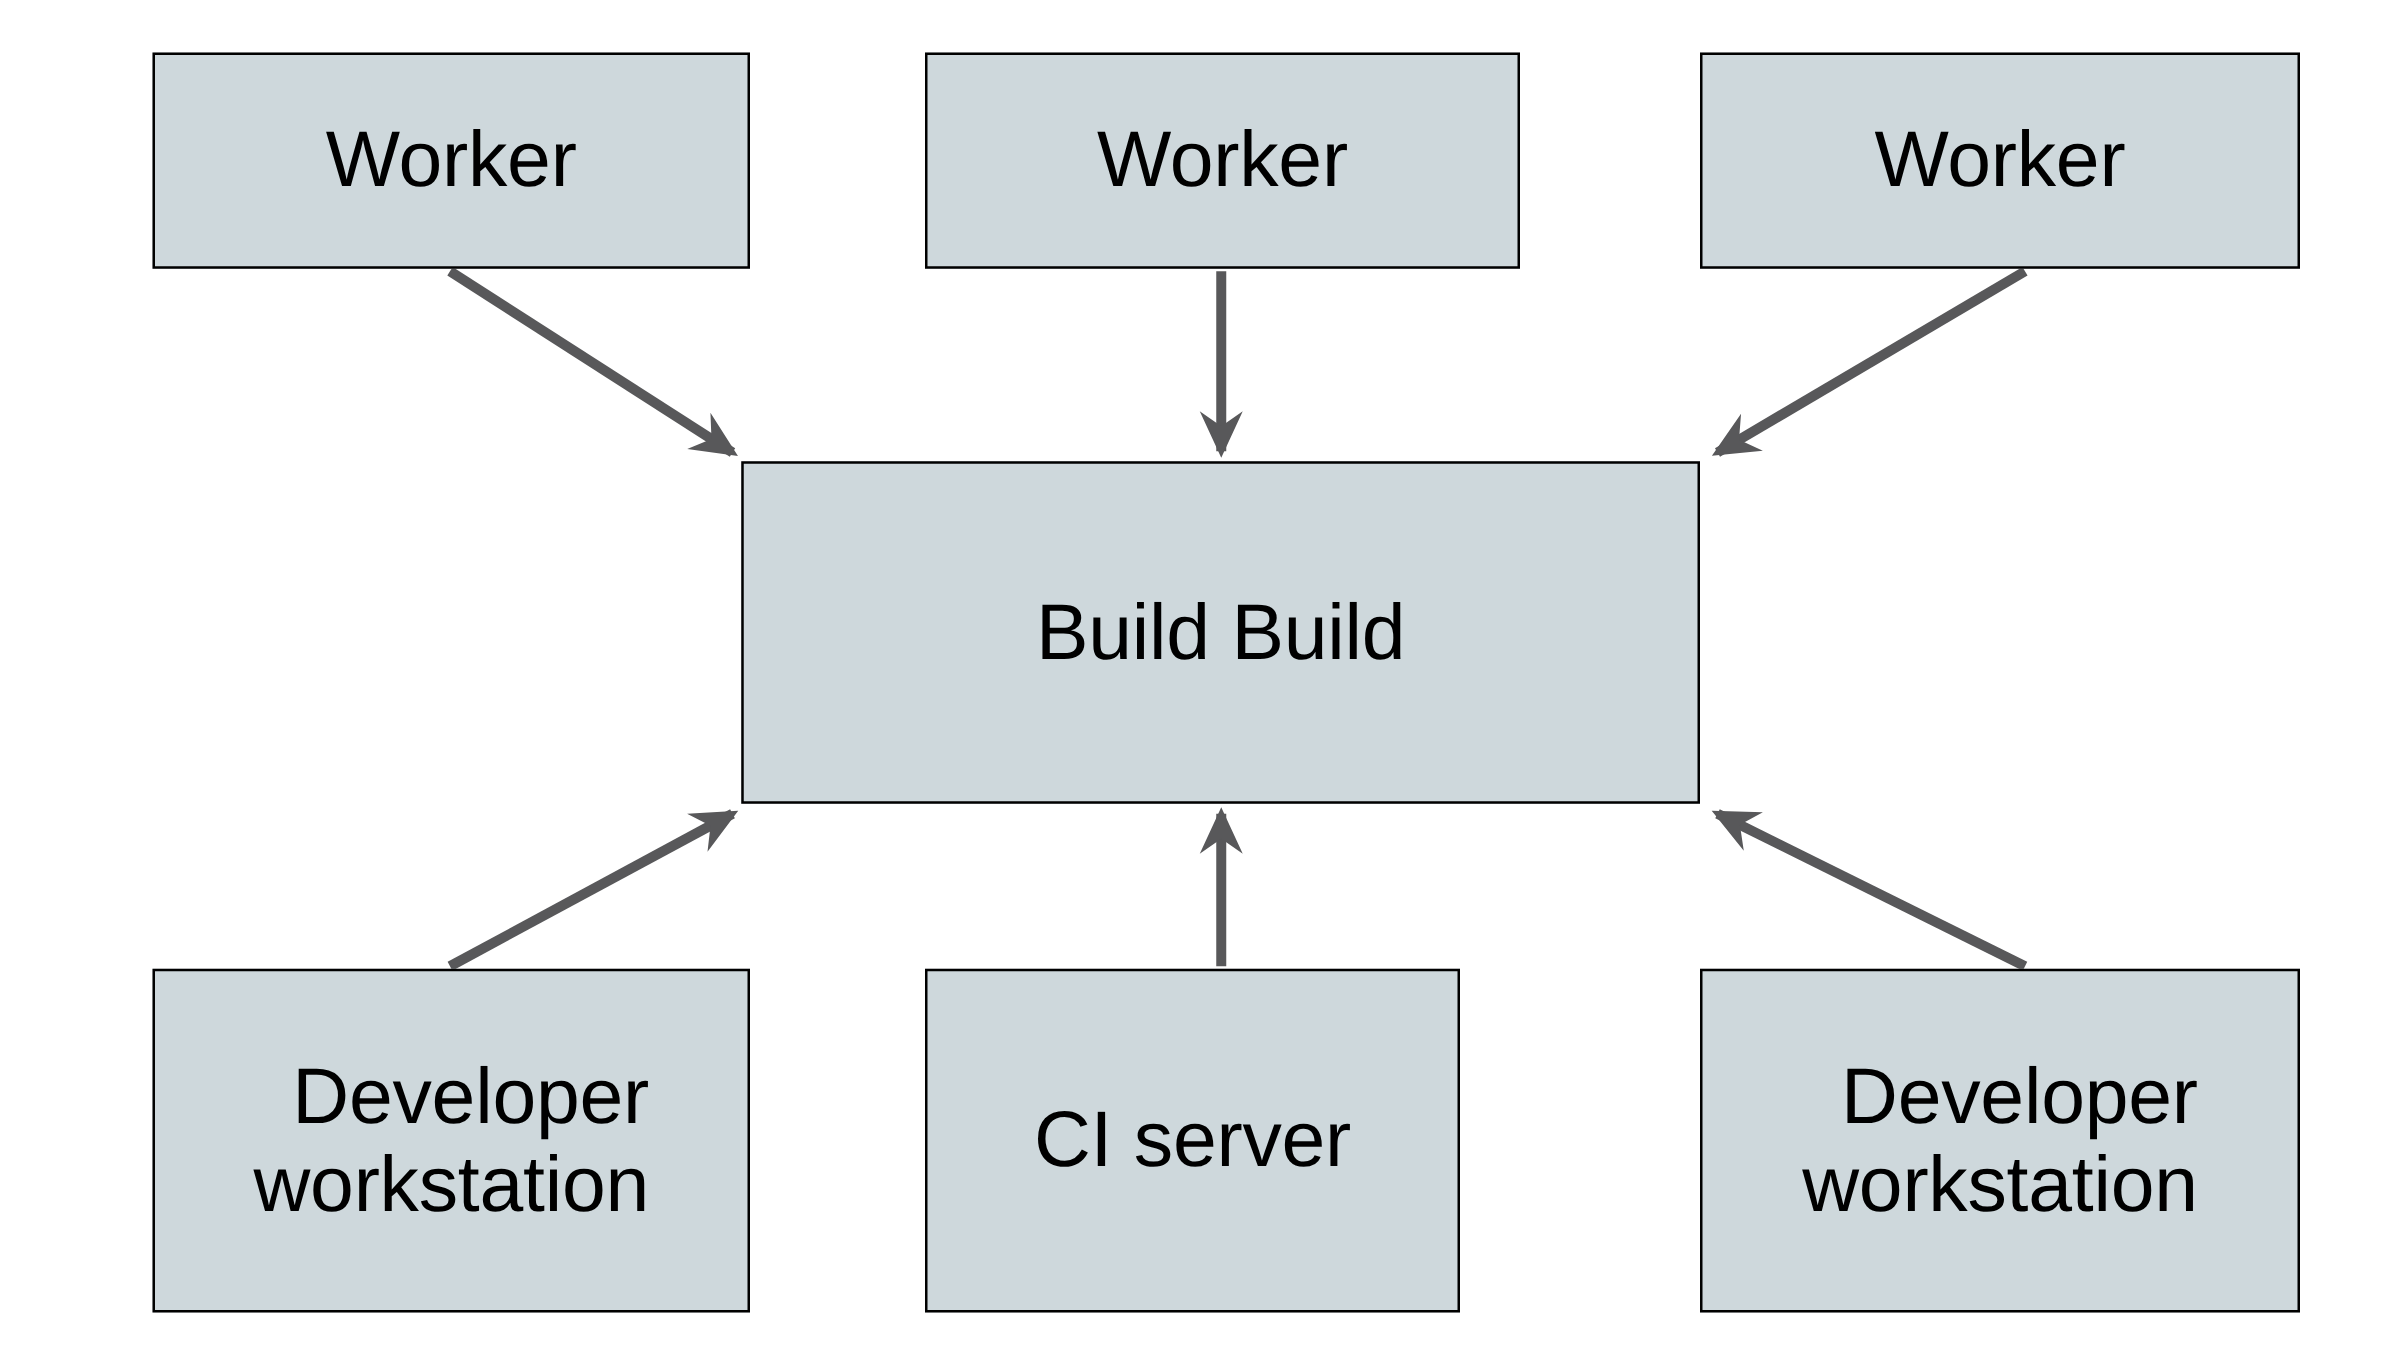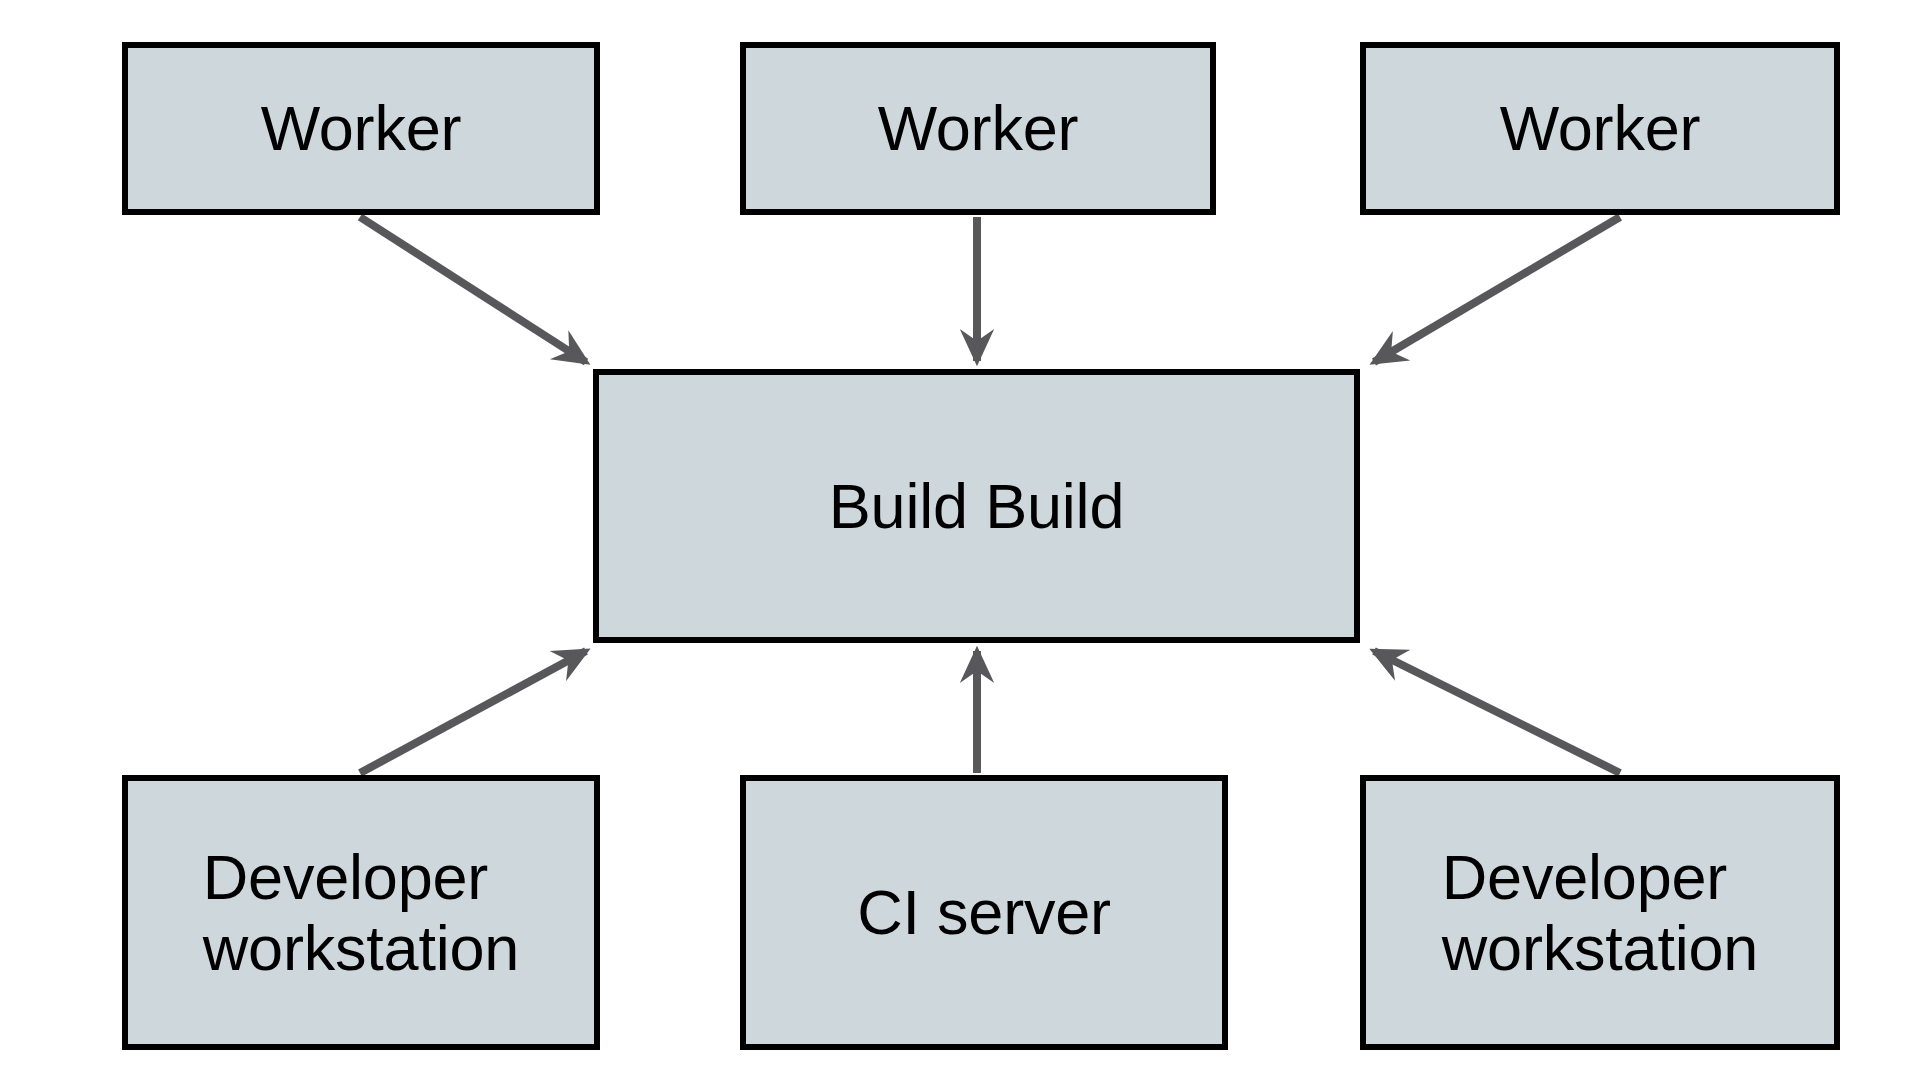--- a/index.html
+++ b/index.html
@@ -23,46 +23,46 @@
     left: 0;
     top: 0;
     width: 1910px;
     height: 1090px;
     pointer-events: none;
   }
   .node-box {
     position: absolute;
     box-sizing: border-box;
     background: #ced8dc;
-    border: 6px solid #000000;
+    border: 2px solid #000000;
     display: flex;
     align-items: center;
     justify-content: center;
-    text-align: left;
+    text-align: right;
     color: #000000;
     line-height: 1.12;
     letter-spacing: -0.2px;
   }
   .node-label {
     display: block;
     white-space: pre-line;
     padding: 0 8px;
   }
 
   
   #node-worker-left   { left: 122px;  top: 42px;  width: 478px; height: 173px; font-size: 63px; }
   #node-worker-center { left: 740px;  top: 42px;  width: 476px; height: 173px; font-size: 63px; }
   #node-worker-right  { left: 1360px; top: 42px;  width: 480px; height: 173px; font-size: 63px; }
 
   
   #node-build-master  { left: 593px;  top: 369px; width: 767px; height: 274px; font-size: 63px; }
 
   
   #node-dev-workstation-left  { left: 122px;  top: 775px; width: 478px; height: 275px; font-size: 63px; }
-  #node-ci-server             { left: 740px;  top: 775px; width: 488px; height: 275px; font-size: 63px; }
+  #node-ci-server             { left: 740px;  top: 775px; width: 428px; height: 275px; font-size: 63px; }
   #node-dev-workstation-right { left: 1360px; top: 775px; width: 480px; height: 275px; font-size: 63px; }
 </style>
 </head>
 <body>
 
 <div id="diagram-canvas">
 
   <svg id="arrow-layer" viewBox="0 0 1910 1090" width="1910" height="1090" xmlns="http://www.w3.org/2000/svg">
 
     <defs>

